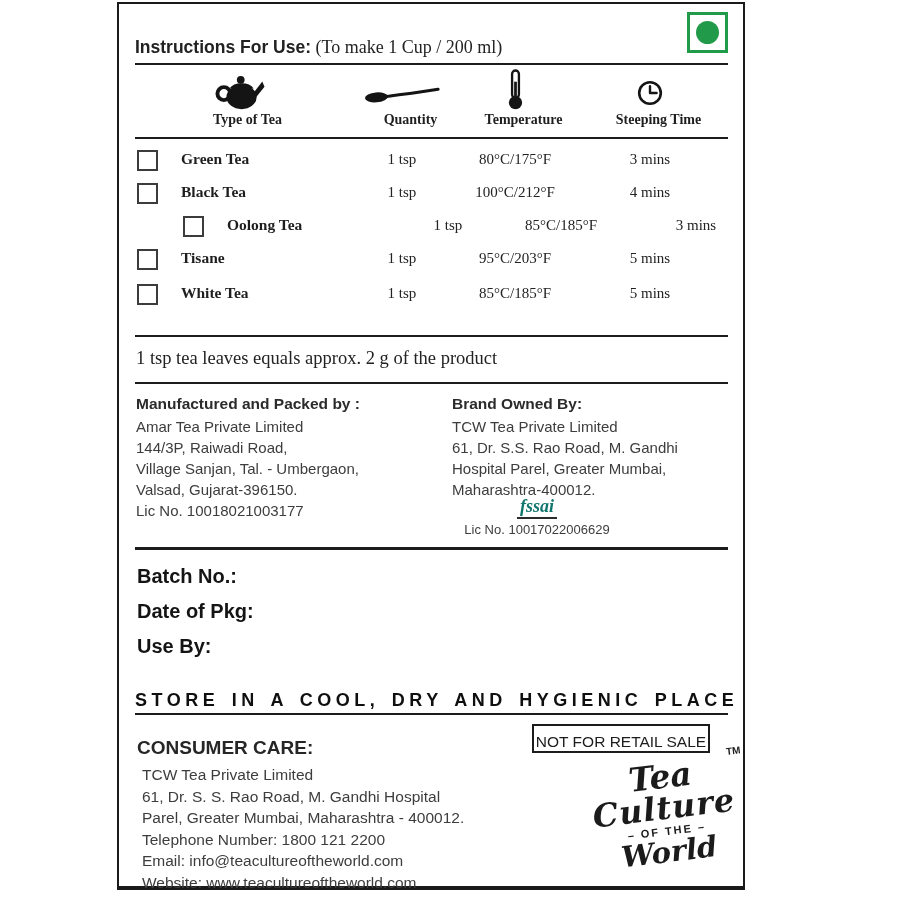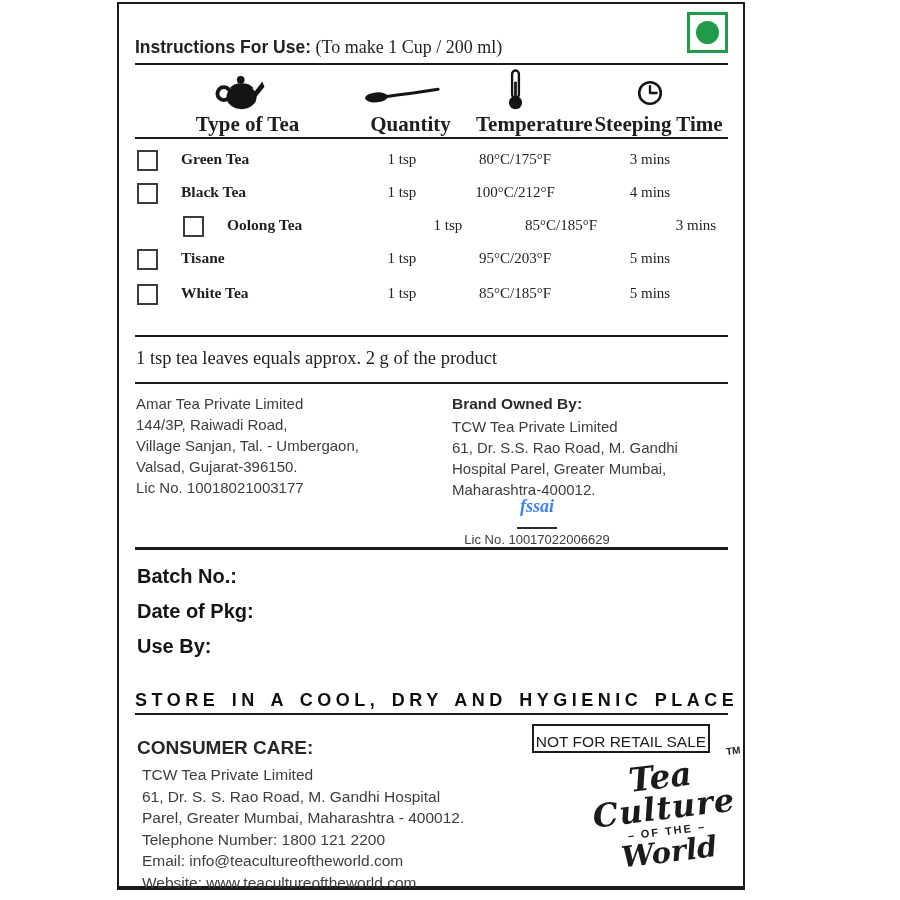--- a/index.html
+++ b/index.html
@@ -27,21 +27,21 @@
 
   
   .col { position: absolute; text-align: center; }
   .col.c1 { left: 14px;  width: 212px; }
   .col.c2 { left: 226px; width: 114px; }
   .col.c3 { left: 340px; width: 112px; }
   .col.c4 { left: 452px; width: 158px; }
   .icon-cell { position: absolute; top: 66px; height: 40px; left: 0; right: 0;
                display: flex; align-items: flex-end; justify-content: center; }
   .head-label { position: absolute; top: 108px; left: 17px; right: 0;
-                font-family: "Liberation Serif", serif; font-weight: bold; font-size: 21px; color: #1e1e1e; }
+                font-family: "Liberation Serif", serif; font-weight: bold; font-size: 14px; color: #1e1e1e; }
 
   
   .t-row { position: absolute; left: 0; width: 628px; height: 32px; }
   .t-row .cbx { position: absolute; left: 18px; top: 6px; width: 21px; height: 21px;
                 border: 2px solid #3c3c3c; background: #fff; }
   .t-row .tname { position: absolute; left: 62px; top: 6px;
                   font-family: "Liberation Serif", serif; font-weight: bold; font-size: 15.5px; color: #1e1e1e; }
   .t-row .tval { position: absolute; top: 7px; text-align: center;
                  font-family: "Liberation Serif", serif; font-size: 15px; color: #222; }
   .t-row .v2 { left: 226px; width: 114px; }
@@ -52,22 +52,22 @@
           font-family: "Liberation Serif", serif; font-size: 18.5px; color: #222; }
 
   
   .addr { position: absolute; top: 389px; font-size: 15px; line-height: 21px; color: #3d3d3d; }
   .addr.manu { left: 17px; width: 305px; }
   .addr.brand { left: 333px; width: 285px; }
   .addr .addr-head { font-weight: bold; font-size: 15.5px; color: #2b2b2b; margin-bottom: 2px; }
 
   .fssai-wrap { position: absolute; left: 333px; top: 492px; width: 170px; text-align: center; }
   .fssai-word { display: inline-block; font-family: "Liberation Serif", serif; font-style: italic;
-                font-weight: bold; font-size: 18px; color: #3b82f6;
-                border-bottom: 2px solid #2b2b2b; padding: 0 3px 10px; }
+                font-weight: bold; font-size: 18px; color: #0f766e;
+                border-bottom: 2px solid #2b2b2b; padding: 0 3px 0; }
   .fssai-lic { margin-top: 3px; font-size: 13px; color: #3d3d3d; }
 
   
   .batch-label { position: absolute; left: 18px; font-weight: bold; font-size: 20px; color: #141414; }
   .netweight { position: absolute; left: 328px; top: 612px; width: 266px;
                display: flex; justify-content: space-between; align-items: baseline;
                font-weight: bold; font-size: 25px; color: #141414; }
 
   .store { position: absolute; left: 16px; right: 15px; top: 686px; text-align: center;
            font-weight: bold; font-size: 18px; letter-spacing: 4.5px; word-spacing: 3px;
@@ -187,20 +187,21 @@
     <span class="tval v2">1 tsp</span>
     <span class="tval v3">85°C/185°F</span>
     <span class="tval v4">5 mins</span>
   </div>
 
   <div class="hr" style="top:331px;"></div>
   <div class="note">1 tsp tea leaves equals approx. 2 g of the product</div>
   <div class="hr" style="top:378px;"></div>
 
   <div class="addr manu">
+    <div class="addr-head">Manufactured and Packed by :</div>
     <div>Amar Tea Private Limited</div>
     <div>144/3P, Raiwadi Road,</div>
     <div>Village Sanjan, Tal. - Umbergaon,</div>
     <div>Valsad, Gujarat-396150.</div>
     <div>Lic No. 10018021003177</div>
   </div>
 
   <div class="addr brand">
     <div class="addr-head">Brand Owned By:</div>
     <div>TCW Tea Private Limited</div>

